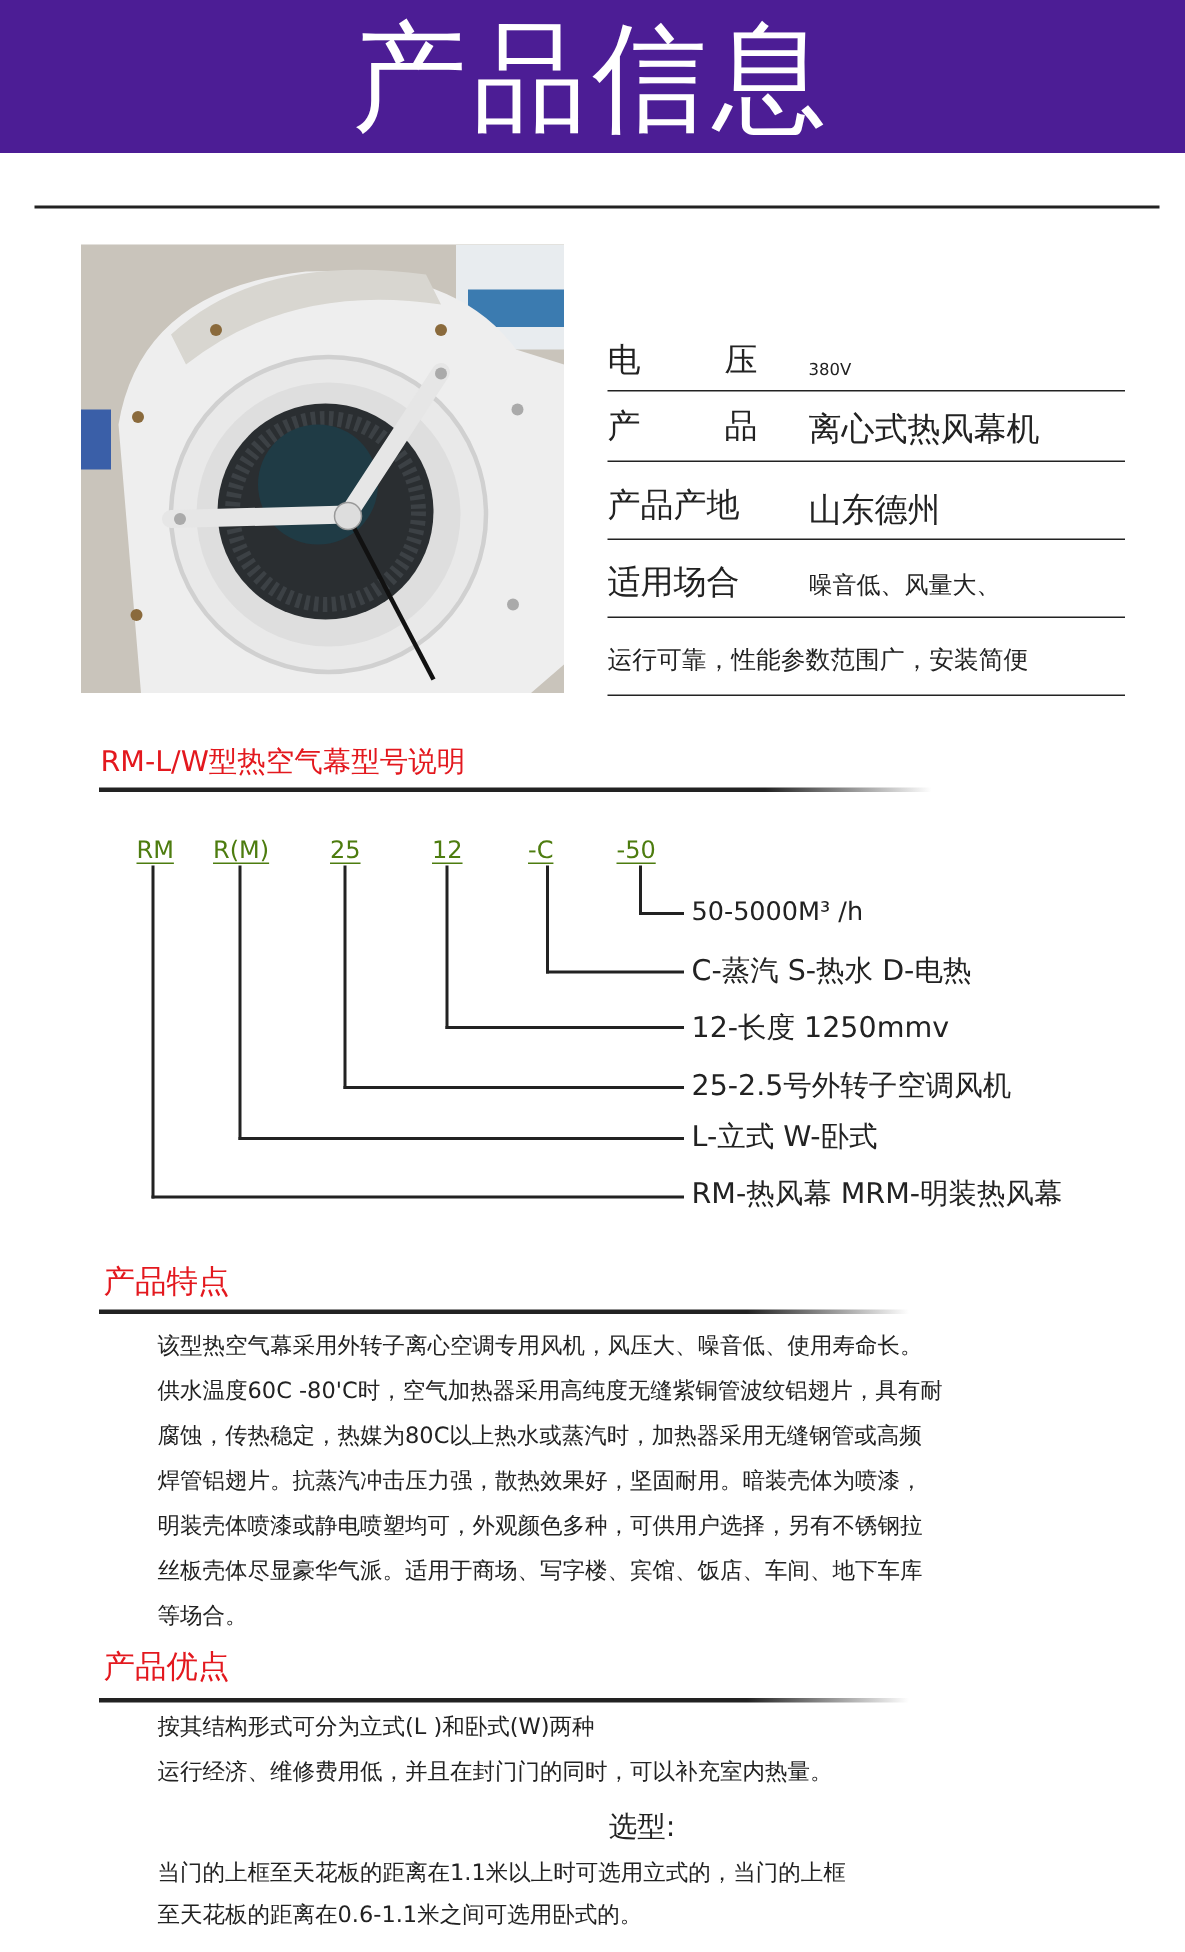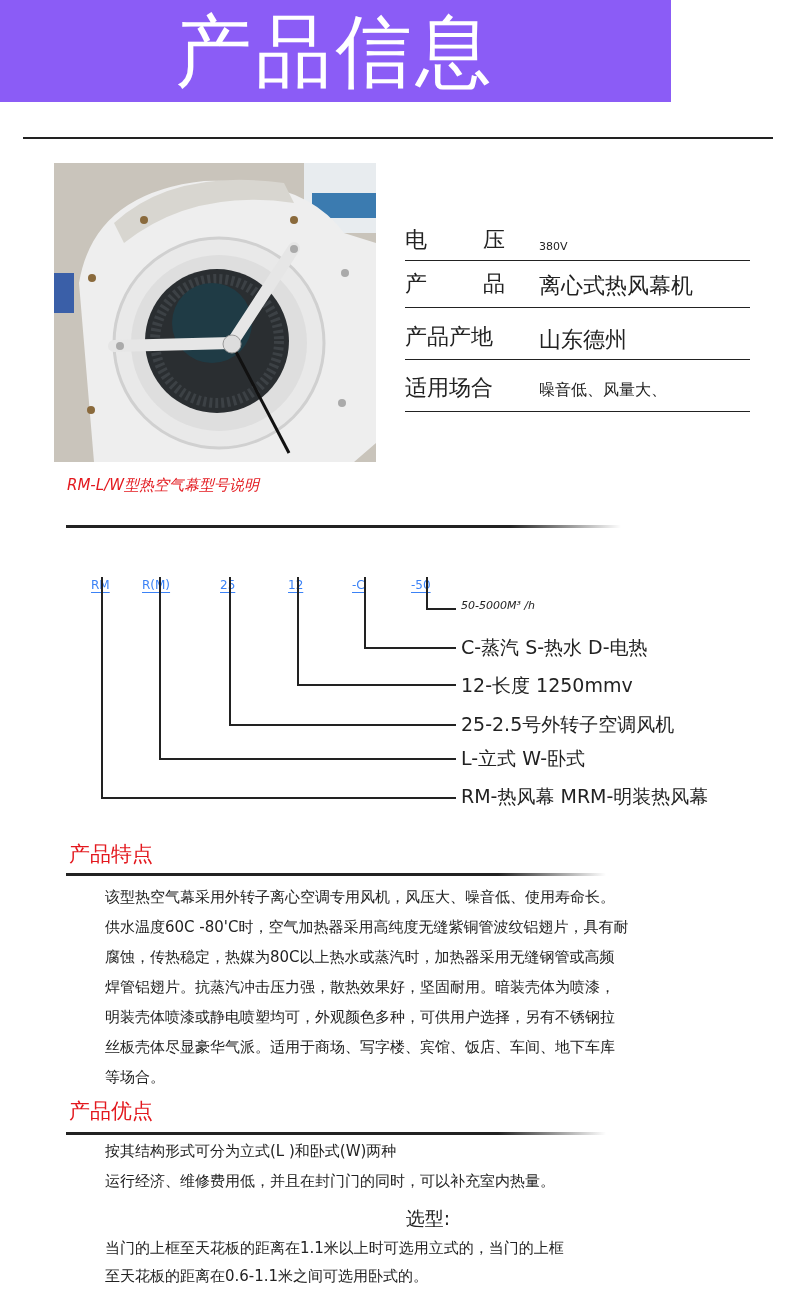--- a/index.html
+++ b/index.html
@@ -1,22 +1,22 @@
 <!DOCTYPE html>
 <html><head>
   <meta charset="utf-8">
   <style>
     * { margin: 0; padding: 0; box-sizing: border-box; }
     body {
       width: 790px; height: 1301px; background: #ffffff; position: relative;
       font-family: "DejaVu Sans", "Liberation Sans", sans-serif; color: #222; overflow: hidden;
     }
     .banner {
-      position: absolute; left: 0; top: 0; width: 671px; height: 102px;
-      background: #8b5cf6; display: flex; align-items: center; justify-content: center;
+      position: absolute; left: 0; top: 0; width: 790px; height: 102px;
+      background: #4c1d95; display: flex; align-items: center; justify-content: center;
     }
     .banner-title {
       color: #ffffff; font-size: 76px; font-weight: normal; letter-spacing: 4px; line-height: 1;
       transform: scaleY(1.05); margin-top: 2px;
     }
     .top-rule {
       position: absolute; left: 23px; top: 137px; width: 750px; height: 2px; background: #222;
     }
     .photo {
       position: absolute; left: 54px; top: 163px; width: 322px; height: 299px; overflow: hidden;
@@ -29,21 +29,21 @@
     .spec-label { font-size: 22px; color: #222; white-space: nowrap; }
     .spec-value { font-size: 22px; color: #222; white-space: nowrap; }
     .sec-title {
       position: absolute; color: #e3181e; font-size: 21px; line-height: 1;
     }
     .sec-rule {
       position: absolute; height: 3px;
       background: linear-gradient(90deg, #222 0%, #222 80%, rgba(34,34,34,0) 100%);
     }
     .code {
-      position: absolute; top: 578px; font-size: 12px; color: #3b82f6; text-decoration: underline;
+      position: absolute; top: 557px; font-size: 16px; color: #4d7c0f; text-decoration: underline;
       text-underline-offset: 3px;
     }
     .vline { position: absolute; width: 2px; background: #222; }
     .hline { position: absolute; height: 2px; background: #222; }
     .legend-text { position: absolute; font-size: 19px; color: #222; white-space: nowrap; line-height: 1; }
     .para { position: absolute; left: 105px; font-size: 15px; color: #222; line-height: 30px; width: 640px; }
   </style>
 </head>
 <body>
 
@@ -92,23 +92,26 @@
     <span class="spec-value" style="padding-bottom:6px;">离心式热风幕机</span>
   </div>
   <div class="spec-row" style="height:52px;">
     <span class="spec-label" style="width:134px;padding-bottom:7px;">产品产地</span>
     <span class="spec-value" style="padding-bottom:4px;">山东德州</span>
   </div>
   <div class="spec-row" style="height:52px;">
     <span class="spec-label" style="width:134px;padding-bottom:8px;">适用场合</span>
     <span class="spec-value" style="font-size:16px;padding-bottom:10px;">噪音低、风量大、</span>
   </div>
+  <div class="spec-row" style="height:52px;">
+    <span class="spec-value" style="font-size:16.5px;padding-bottom:12px;">运行可靠，性能参数范围广，安装简便</span>
+  </div>
 </div>
 
-<div class="sec-title" style="left:67px;top:478px;font-size:15px;font-style:italic;">RM-L/W型热空气幕型号说明</div>
+<div class="sec-title" style="left:67px;top:499px;font-size:19px;">RM-L/W型热空气幕型号说明</div>
 <div class="sec-rule" style="left:66px;top:525px;width:555px;"></div>
 
 <div class="code" style="left:91px;">RM</div>
 <div class="code" style="left:142px;">R(M)</div>
 <div class="code" style="left:220px;">25</div>
 <div class="code" style="left:288px;">12</div>
 <div class="code" style="left:352px;">-C</div>
 <div class="code" style="left:411px;">-50</div>
 
 <div class="vline" style="left:426px;top:577px;height:33px;"></div>
@@ -117,21 +120,21 @@
 <div class="hline" style="left:364px;top:647px;width:92px;"></div>
 <div class="vline" style="left:297px;top:577px;height:109px;"></div>
 <div class="hline" style="left:297px;top:684px;width:159px;"></div>
 <div class="vline" style="left:229px;top:577px;height:149px;"></div>
 <div class="hline" style="left:229px;top:724px;width:227px;"></div>
 <div class="vline" style="left:159px;top:577px;height:183px;"></div>
 <div class="hline" style="left:159px;top:758px;width:297px;"></div>
 <div class="vline" style="left:101px;top:577px;height:222px;"></div>
 <div class="hline" style="left:101px;top:797px;width:355px;"></div>
 
-<div class="legend-text" style="left:461px;top:600px;font-size:11px;font-style:italic;">50-5000M³ /h</div>
+<div class="legend-text" style="left:461px;top:600px;font-size:17px;">50-5000M³ /h</div>
 <div class="legend-text" style="left:461px;top:638px;">C-蒸汽 S-热水 D-电热</div>
 <div class="legend-text" style="left:461px;top:676px;">12-长度 1250mmv</div>
 <div class="legend-text" style="left:461px;top:715px;">25-2.5号外转子空调风机</div>
 <div class="legend-text" style="left:461px;top:749px;">L-立式 W-卧式</div>
 <div class="legend-text" style="left:461px;top:787px;">RM-热风幕 MRM-明装热风幕</div>
 
 <div class="sec-title" style="left:69px;top:844px;">产品特点</div>
 <div class="sec-rule" style="left:66px;top:873px;width:540px;"></div>
 <div class="para" style="top:882px;">
   <div>该型热空气幕采用外转子离心空调专用风机，风压大、噪音低、使用寿命长。</div>

